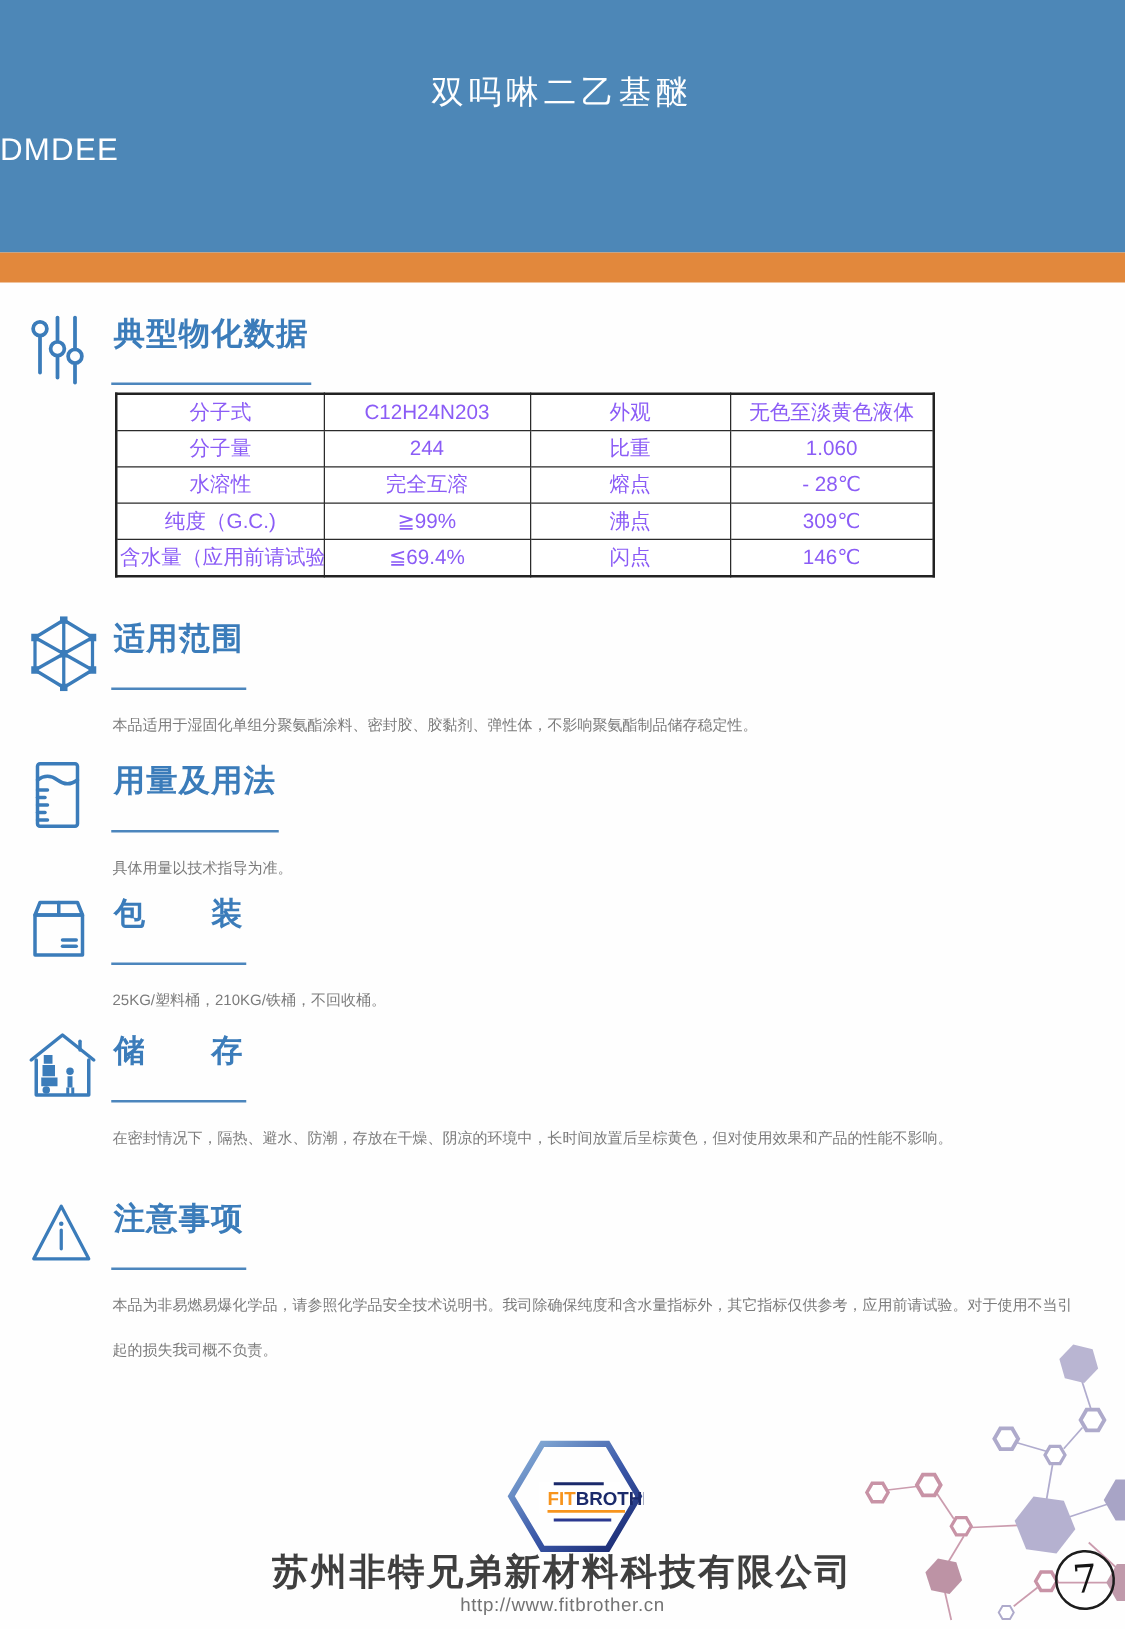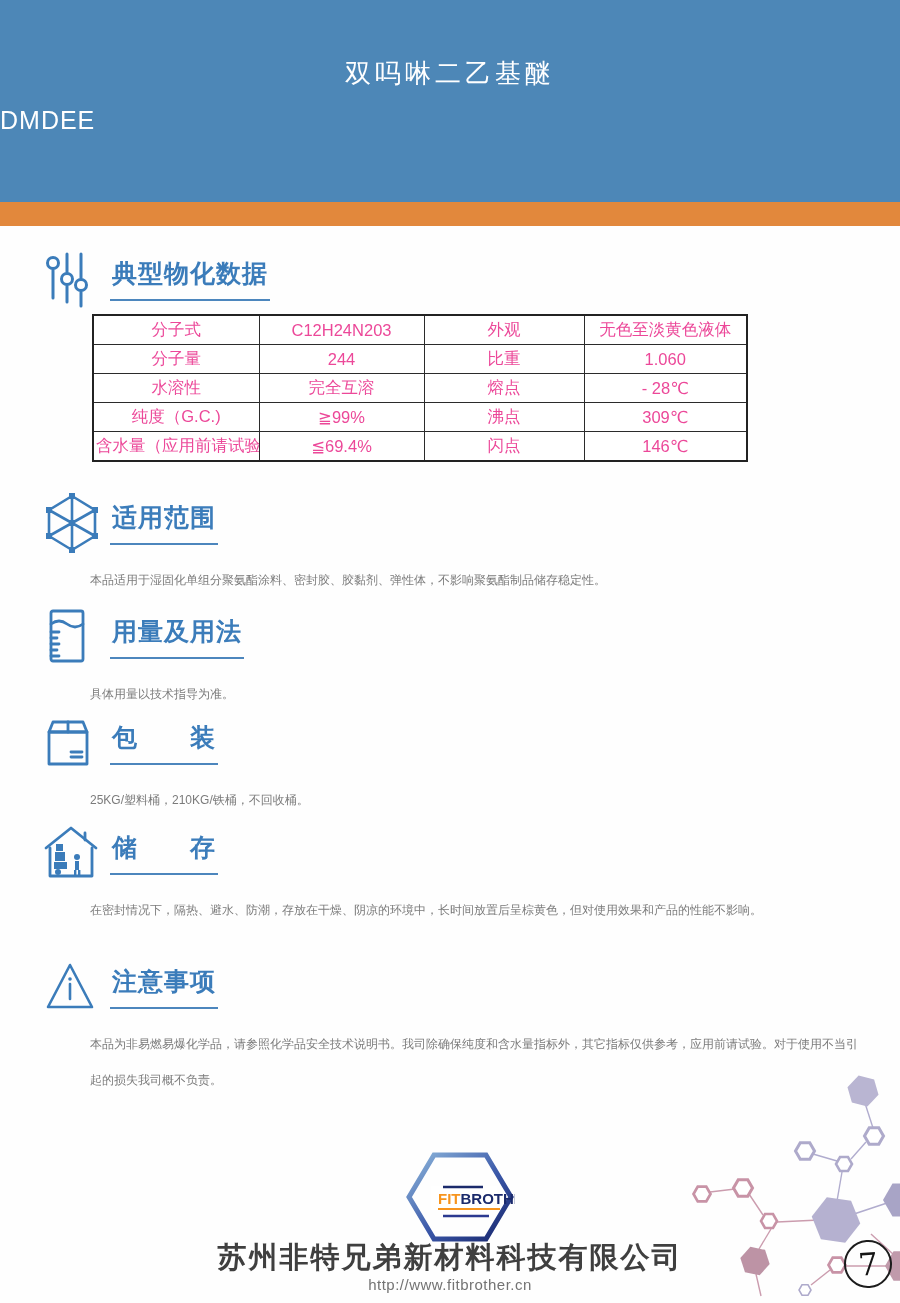--- a/index.html
+++ b/index.html
@@ -10,32 +10,32 @@
   
   .hdr{position:absolute;top:0;left:0;width:900px;height:202px;background:var(--header-blue,#4d87b7);}
   .hdr-title{position:absolute;top:56px;left:0;width:100%;text-align:center;color:#fff;
     font-size:26px;letter-spacing:4px;font-weight:400;}
   .hdr-sub{position:absolute;top:106px;left:0;width:100%;text-align:left;color:#fff;
     font-size:25px;font-weight:normal;letter-spacing:1px;}
   .stripe{position:absolute;top:202px;left:0;width:900px;height:24px;background:var(--stripe-orange,#e2883c);}
 
   
   .sec{position:absolute;left:0;width:900px;}
-  .sec-head{display:flex;align-items:center;padding-left:44px;}
+  .sec-head{display:flex;padding-left:23px;}
   .sec-icon{width:58px;min-width:58px;height:58px;display:flex;align-items:center;justify-content:flex-start;}
   .sec-icon svg{display:block;}
   .sec-title{display:inline-block;color:var(--heading-blue,#3b7cba);font-size:25px;font-weight:bold;
     letter-spacing:1px;padding:0 2px 9px 2px;border-bottom:2px solid #4c86bd;margin-left:8px;}
   .sec-body{margin:10px 0 0 90px;width:772px;color:var(--body-gray,#7b7b7b);font-size:12px;line-height:36px;}
 
   
   .ptable{position:absolute;top:314px;left:92px;border-collapse:collapse;table-layout:fixed;
     width:654px;background:#fff;}
   .ptable td{border:1.6px solid #2b2b2b;height:28px;text-align:center;vertical-align:middle;
-    color:#ec4899;font-size:16.5px;padding:0 2px;white-space:nowrap;overflow:hidden;}
+    color:#8b5cf6;font-size:16.5px;padding:0 2px;white-space:nowrap;overflow:hidden;}
   .ptable{border:2px solid #222;}
 
   
   .logo{position:absolute;top:1146px;left:405px;}
   .company{position:absolute;top:1238px;left:0;width:900px;text-align:center;color:#3f3f3f;
     font-size:29px;font-weight:bold;letter-spacing:2px;}
   .siteurl{position:absolute;top:1276px;left:0;width:900px;text-align:center;color:#737373;
     font-size:15px;letter-spacing:0.5px;}
   .pagenum{position:absolute;top:1240px;left:844px;width:44px;height:44px;border:2.5px solid #1c1c1c;
     border-radius:50%;display:flex;align-items:center;justify-content:center;

